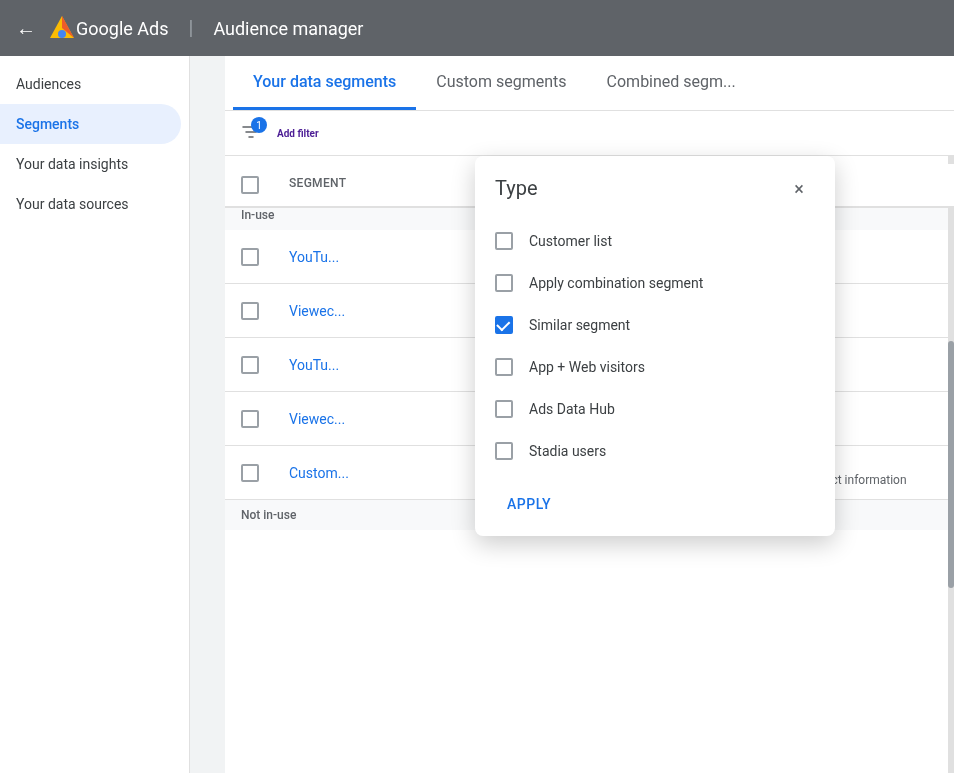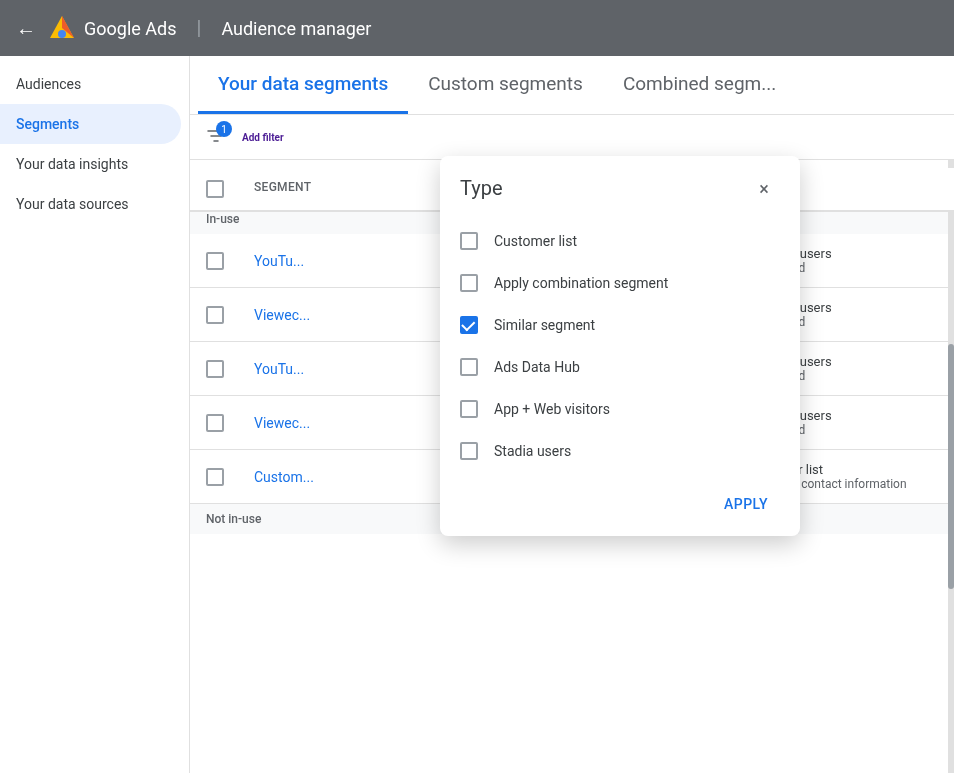--- a/index.html
+++ b/index.html
@@ -25,21 +25,20 @@
       color: white;
       font-size: 20px;
       cursor: pointer;
       display: flex;
       align-items: center;
     }
 
     .header-logo {
       display: flex;
       align-items: center;
-      gap: 8px;
     }
 
     .header-app-name {
       color: white;
       font-size: 18px;
       font-weight: 400;
     }
 
     .header-divider {
       color: #9aa0a6;
@@ -50,20 +49,21 @@
     .header-title {
       color: white;
       font-size: 18px;
       font-weight: 400;
     }
 
     
     .main-layout {
       display: flex;
       height: calc(773px - 56px);
+      gap: 35px;
     }
 
     
     .sidebar {
       width: 190px;
       background: white;
       border-right: 1px solid #e0e0e0;
       padding-top: 8px;
       flex-shrink: 0;
     }
@@ -100,21 +100,21 @@
     
     .tabs-bar {
       display: flex;
       border-bottom: 1px solid #e0e0e0;
       padding: 0 8px;
       background: white;
     }
 
     .tab {
       padding: 16px 20px;
-      font-size: 19px;
+      font-size: 16px;
       color: #5f6368;
       cursor: pointer;
       border-bottom: 3px solid transparent;
       white-space: nowrap;
     }
 
     .tab.active {
       color: #1a73e8;
       border-bottom: 3px solid #1a73e8;
       font-weight: 500;
@@ -354,21 +354,21 @@
       cursor: pointer;
     }
 
     .dropdown-item-label {
       font-size: 14px;
       color: #3c4043;
     }
 
     .dropdown-footer {
       display: flex;
-      justify-content: flex-end;
+      justify-content: flex-start;
       padding: 8px 16px 16px;
     }
 
     .apply-btn {
       color: #1a73e8;
       font-size: 14px;
       font-weight: 500;
       cursor: pointer;
       padding: 8px 16px;
       border-radius: 4px;
@@ -528,26 +528,26 @@
             <span class="dropdown-item-label">Apply combination segment</span>
           </div>
 
           <div class="dropdown-item">
             <div class="checkbox checked"></div>
             <span class="dropdown-item-label">Similar segment</span>
           </div>
 
           <div class="dropdown-item">
             <div class="checkbox"></div>
-            <span class="dropdown-item-label">Ads Data Hub</span>
+            <span class="dropdown-item-label">App + Web visitors</span>
           </div>
 
           <div class="dropdown-item">
             <div class="checkbox"></div>
-            <span class="dropdown-item-label">App + Web visitors</span>
+            <span class="dropdown-item-label">Ads Data Hub</span>
           </div>
 
           <div class="dropdown-item">
             <div class="checkbox"></div>
             <span class="dropdown-item-label">Stadia users</span>
           </div>
         </div>
 
         <div class="dropdown-footer">
           <span class="apply-btn">Apply</span>

